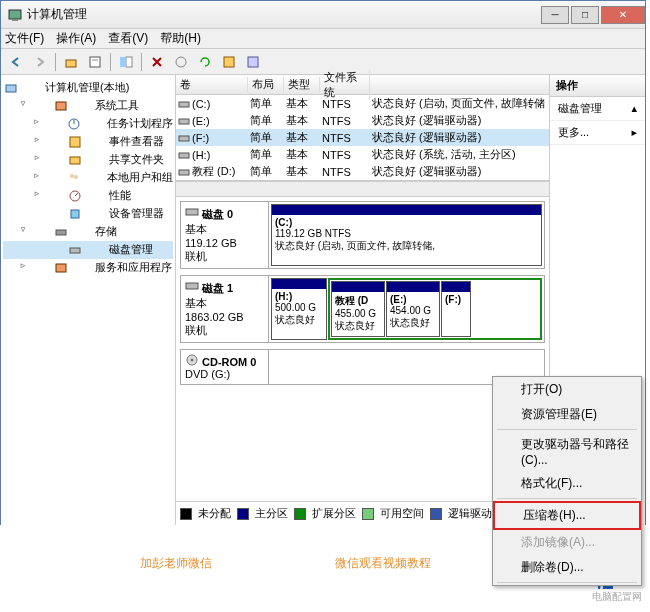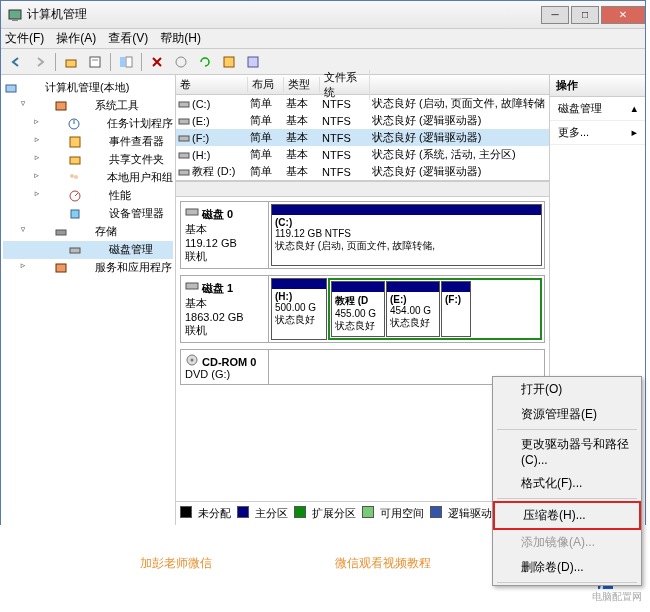--- a/index.html
+++ b/index.html
@@ -46,21 +46,21 @@
 .disk-row { display: flex; border: 1px solid #aaa; margin-bottom: 6px; min-height: 60px; }
 .disk-label { width: 88px; border-right: 1px solid #aaa; padding: 4px; font-size: 11px; }
 .disk-label .dname { font-weight: bold; }
 .disk-parts { flex: 1; display: flex; padding: 2px; gap: 1px; }
 .part { border: 1px solid #555; display: flex; flex-direction: column; font-size: 10px; }
 .part-top { height: 10px; background: #000080; }
 .part-body { padding: 2px 3px; flex: 1; }
 .part.prim .part-top { background: #000080; }
 .part-row-wrap.ext-wrap { border: 2px solid #1e8a1e; display: flex; flex: 1; gap: 1px; padding: 1px; }
 
-.legend { display: flex; align-items: flex-start; gap: 6px; padding: 4px; border-top: 1px solid #ccc; font-size: 11px; }
+.legend { display: flex; align-items: center; gap: 6px; padding: 4px; border-top: 1px solid #ccc; font-size: 11px; }
 .leg-box { width: 12px; height: 12px; border: 1px solid #555; }
 
 .actions { width: 95px; background: #fff; }
 .actions-head { background: linear-gradient(#fff,#e8e8e8); border-bottom: 1px solid #ccc; padding: 3px 6px; font-size: 11px; font-weight: bold; }
 .actions-item { padding: 4px 8px; border-bottom: 1px solid #eee; display: flex; justify-content: space-between; align-items: center; }
 
 .ctx-menu { position: absolute; left: 492px; top: 376px; width: 150px; background: #f0f0f0; border: 1px solid #999; box-shadow: 2px 2px 4px rgba(0,0,0,0.3); z-index: 10; font-size: 12px; }
 .ctx-item { padding: 4px 10px 4px 28px; position: relative; }
 .ctx-item.disabled { color: #999; }
 .ctx-item.highlight { border: 2px solid #d22; }

